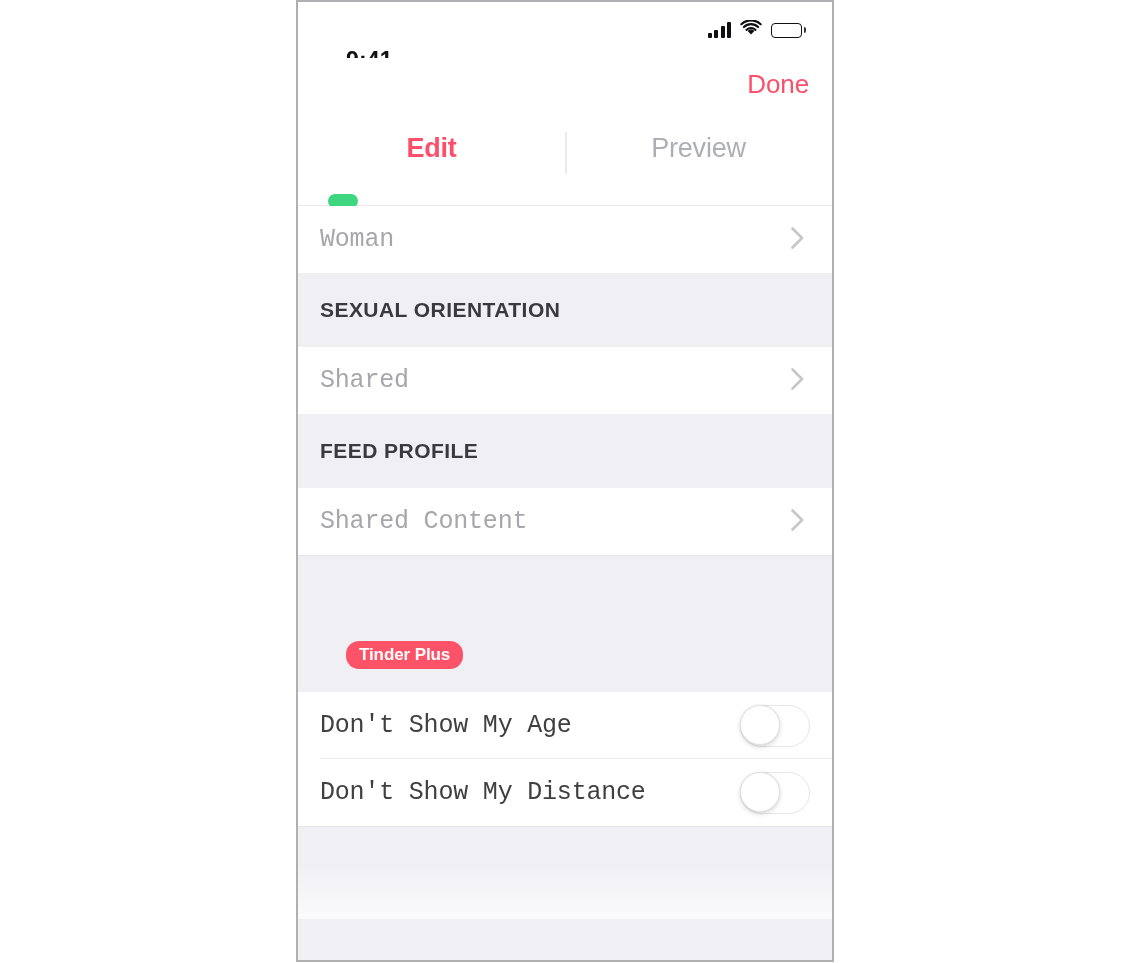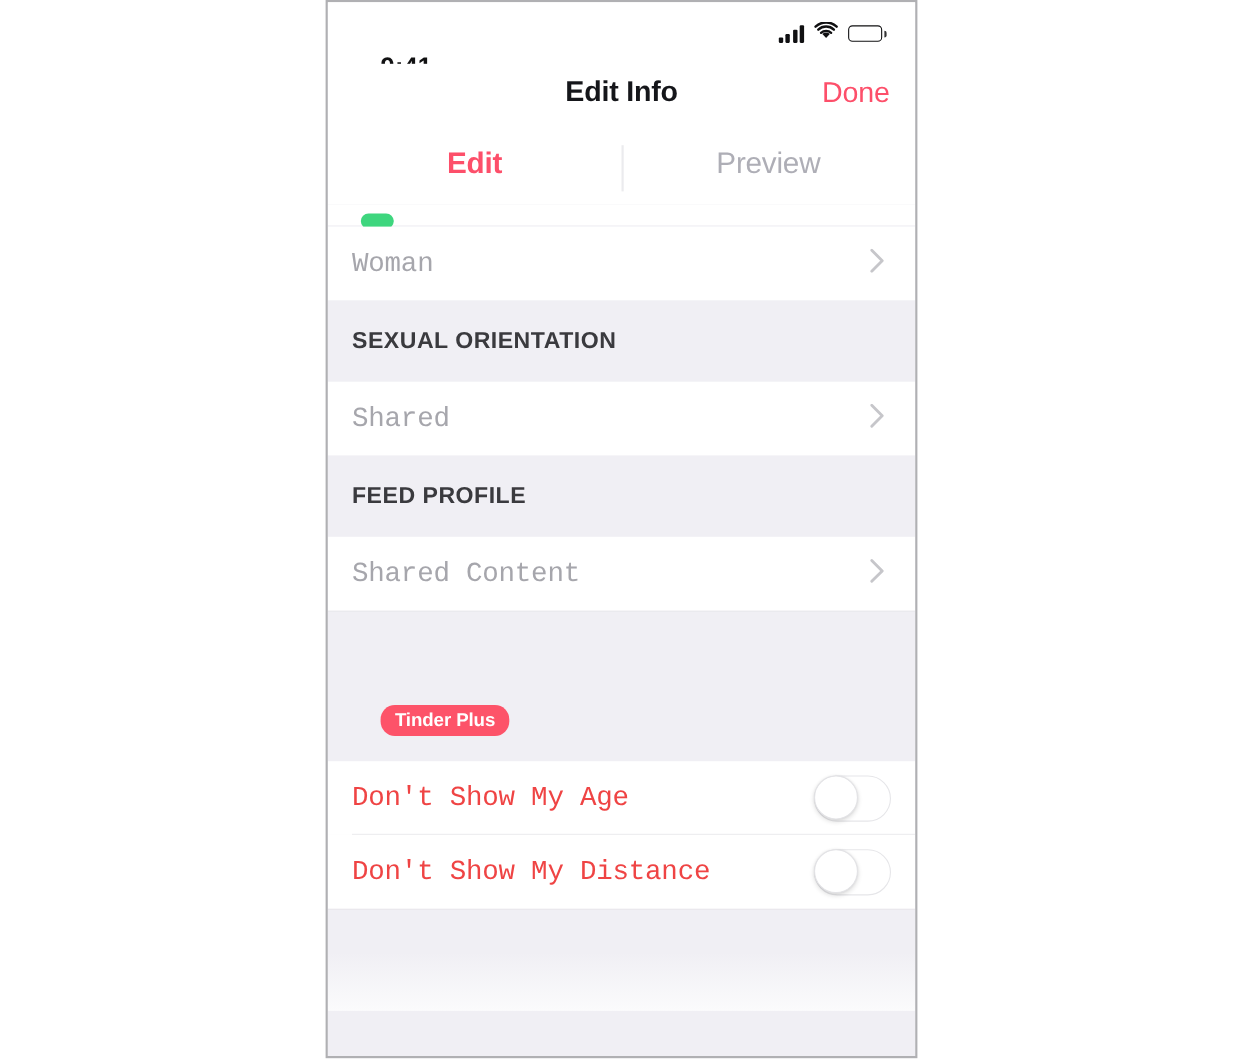--- a/index.html
+++ b/index.html
@@ -208,21 +208,21 @@
     cursor: pointer;
     position: relative;
   }
   .row .label {
     font-size: 25px;
     color: #a6a6ac;
     letter-spacing: -0.2px;
     flex: 1;
     font-family: Liberation Mono, monospace;
   }
-  .row.toggle-row .label { color: #ef4444; }
+  .row.toggle-row .label { color: #404040; }
   .row.sep::after {
     content: "";
     position: absolute;
     left: 22px; right: 0; bottom: 0;
     height: 1px;
     background: #ececee;
   }
   .chevron {
     width: 13px; height: 22px;
     margin-right: 6px;
@@ -285,21 +285,20 @@
         </svg>
       </span>
       <span class="battery-icon">
         <span class="battery-body"><span class="battery-fill"></span></span>
         <span class="battery-cap"></span>
       </span>
     </div>
   </div>
 
   <div id="nav-bar">
-    <div id="nav-title">Edit Info</div>
     <div id="nav-done">Done</div>
   </div>
 
   <div id="tab-bar">
     <div class="tab active">Edit</div>
     <div id="tab-divider"></div>
     <div class="tab inactive">Preview</div>
   </div>
 
   <div id="content">

